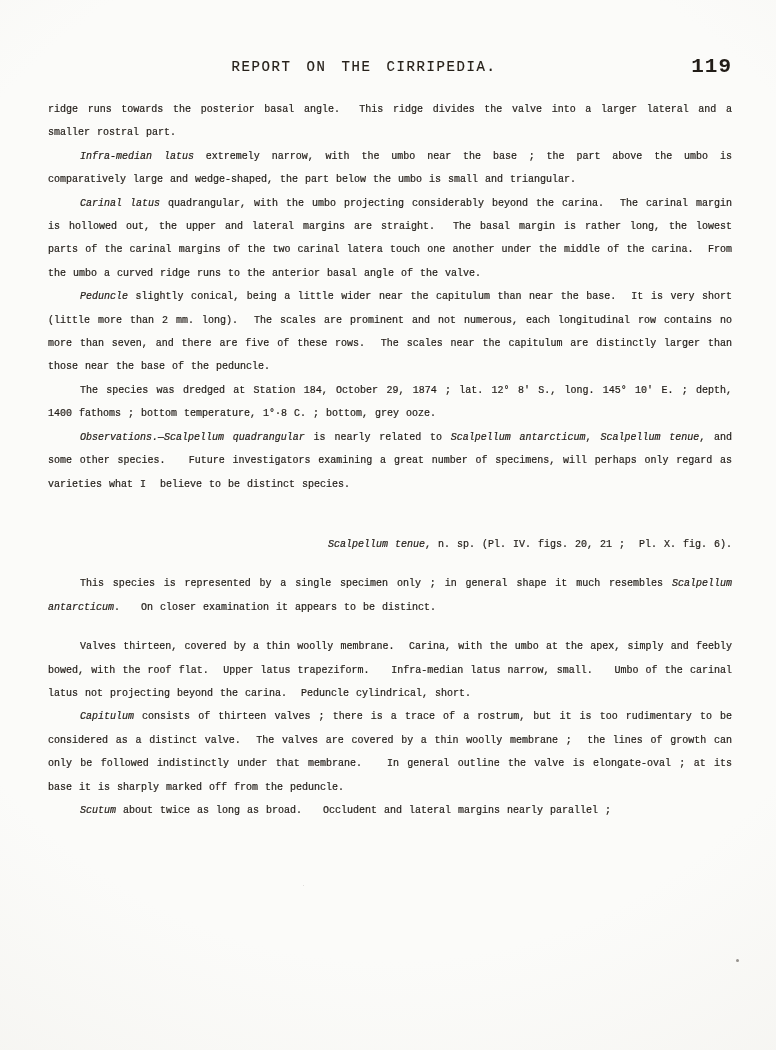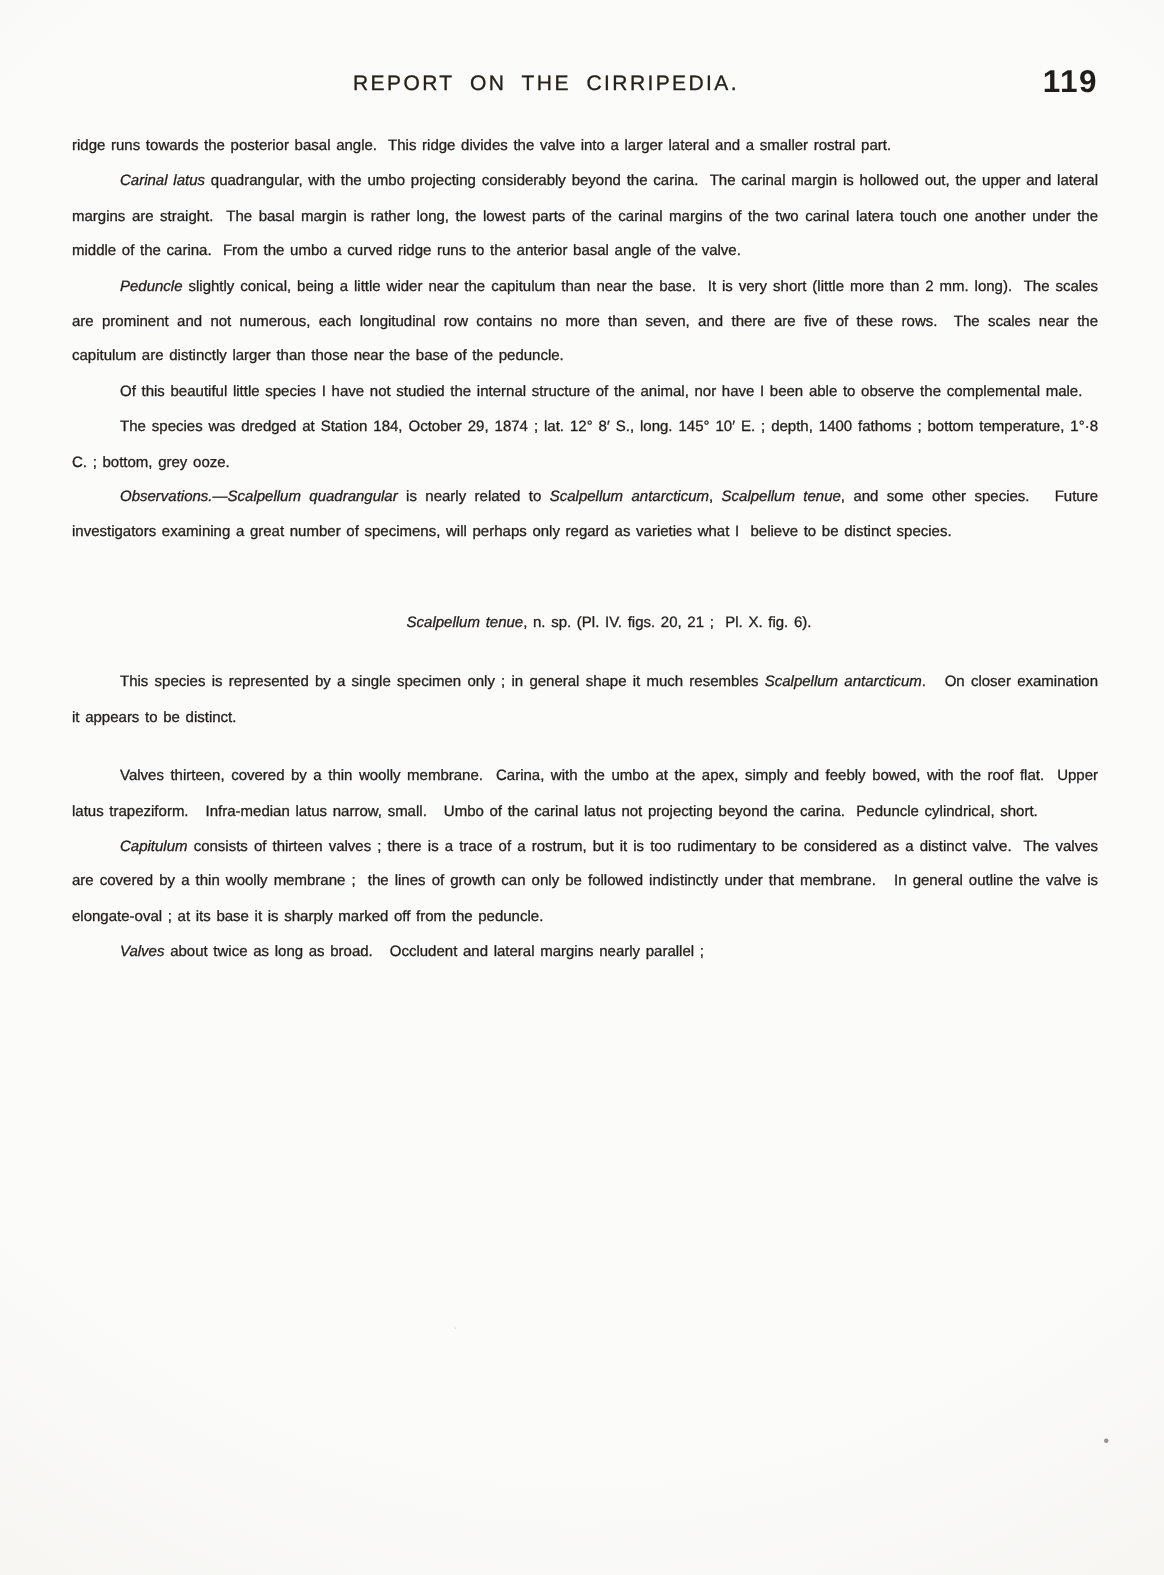--- a/index.html
+++ b/index.html
@@ -6,25 +6,25 @@
     margin: 0;
     padding: 0;
     background: #e9e8e4;
   }
   .page {
     position: relative;
     width: 776px;
     height: 1050px;
     margin: 0 auto;
     box-sizing: border-box;
-    padding: 46px 44px 0 48px;
+    padding: 58px 44px 0 48px;
     background:
       radial-gradient(ellipse 120% 90% at 50% 42%, #fbfbf9 55%, #f3f2ee 92%, #ecebe6 100%);
     color: #221d18;
-    font-family: Liberation Sans, sans-serif;
+    font-family: Liberation Mono, monospace;
     overflow: hidden;
   }
   
   .page::after {
     content: "";
     position: absolute;
     left: 736px;
     top: 959px;
     width: 3px;
     height: 3px;
@@ -67,52 +67,52 @@
   }
   .para {
     margin: 0;
     text-indent: 32px;
     white-space: pre-wrap;
   }
   .para.flush { text-indent: 0; }
   .sp-lg { margin-top: 37px; }
   .sp-md { margin-top: 16px; }
   .para i { font-style: italic; }
-  .heading { text-align: center; }
+  .heading { text-align: right; }
 </style>
 </head>
 <body>
 
 <div class="page">
 
   <header class="running-header">
     <span class="head-title">REPORT ON THE CIRRIPEDIA.</span>
     <span class="page-num">119</span>
   </header>
 
   <main class="text-block">
 
     <p class="para flush"><span>ridge runs towards the posterior basal angle.  This ridge divides the valve into a larger lateral and a smaller rostral part.</span></p>
 
+    <p class="para"><i>Infra-median latus</i><span> extremely narrow, with the umbo near the base ; the part above the umbo is comparatively large and wedge-shaped, the part below the umbo is small and triangular.</span></p>
 
     <p class="para"><i>Carinal latus</i><span> quadrangular, with the umbo projecting considerably beyond the carina.  The carinal margin is hollowed out, the upper and lateral margins are straight.  The basal margin is rather long, the lowest parts of the carinal margins of the two carinal latera touch one another under the middle of the carina.  From the umbo a curved ridge runs to the anterior basal angle of the valve.</span></p>
 
 
     <p class="para"><i>Peduncle</i><span> slightly conical, being a little wider near the capitulum than near the base.  It is very short (little more than 2 mm. long).  The scales are prominent and not numerous, each longitudinal row contains no more than seven, and there are five of these rows.  The scales near the capitulum are distinctly larger than those near the base of the peduncle.</span></p>
 
-    <p class="para"><span>Of this beautiful little species I have not studied the internal structure of the animal, nor have I been able to observe the complemental male.</span></p>
 
     <p class="para"><span>The species was dredged at Station 184, October 29, 1874 ; lat. 12° 8′ S., long. 145° 10′ E. ; depth, 1400 fathoms ; bottom temperature, 1°·8 C. ; bottom, grey ooze.</span></p>
 
     <p class="para"><i>Observations.—Scalpellum quadrangular</i><span> is nearly related to </span><i>Scalpellum antarcticum</i><span>, </span><i>Scalpellum tenue</i><span>, and some other species.   Future investigators examining a great number of specimens, will perhaps only regard as varieties what I  believe to be distinct species.</span></p>
 
     <p class="para heading sp-lg"><i>Scalpellum tenue</i><span>, n. sp. (Pl. IV. figs. 20, 21 ;  Pl. X. fig. 6).</span></p>
 
     <p class="para sp-md"><span>This species is represented by a single specimen only ; in general shape it much resembles </span><i>Scalpellum antarcticum</i><span>.   On closer examination it appears to be distinct.</span></p>
 
     <p class="para sp-md"><span>Valves thirteen, covered by a thin woolly membrane.  Carina, with the umbo at the apex, simply and feebly bowed, with the roof flat.  Upper latus trapeziform.   Infra-median latus narrow, small.   Umbo of the carinal latus not projecting beyond the carina.  Peduncle cylindrical, short.</span></p>
 
     <p class="para"><i>Capitulum</i><span> consists of thirteen valves ; there is a trace of a rostrum, but it is too rudimentary to be considered as a distinct valve.  The valves are covered by a thin woolly membrane ;  the lines of growth can only be followed indistinctly under that membrane.   In general outline the valve is elongate-oval ; at its base it is sharply marked off from the peduncle.</span></p>
 
-    <p class="para"><i>Valves</i><span> about twice as long as broad.   Occludent and lateral margins nearly parallel ;</span></p>
+    <p class="para"><i>Scutum</i><span> about twice as long as broad.   Occludent and lateral margins nearly parallel ;</span></p>
 
   </main>
 </div>
 
 </body></html>

